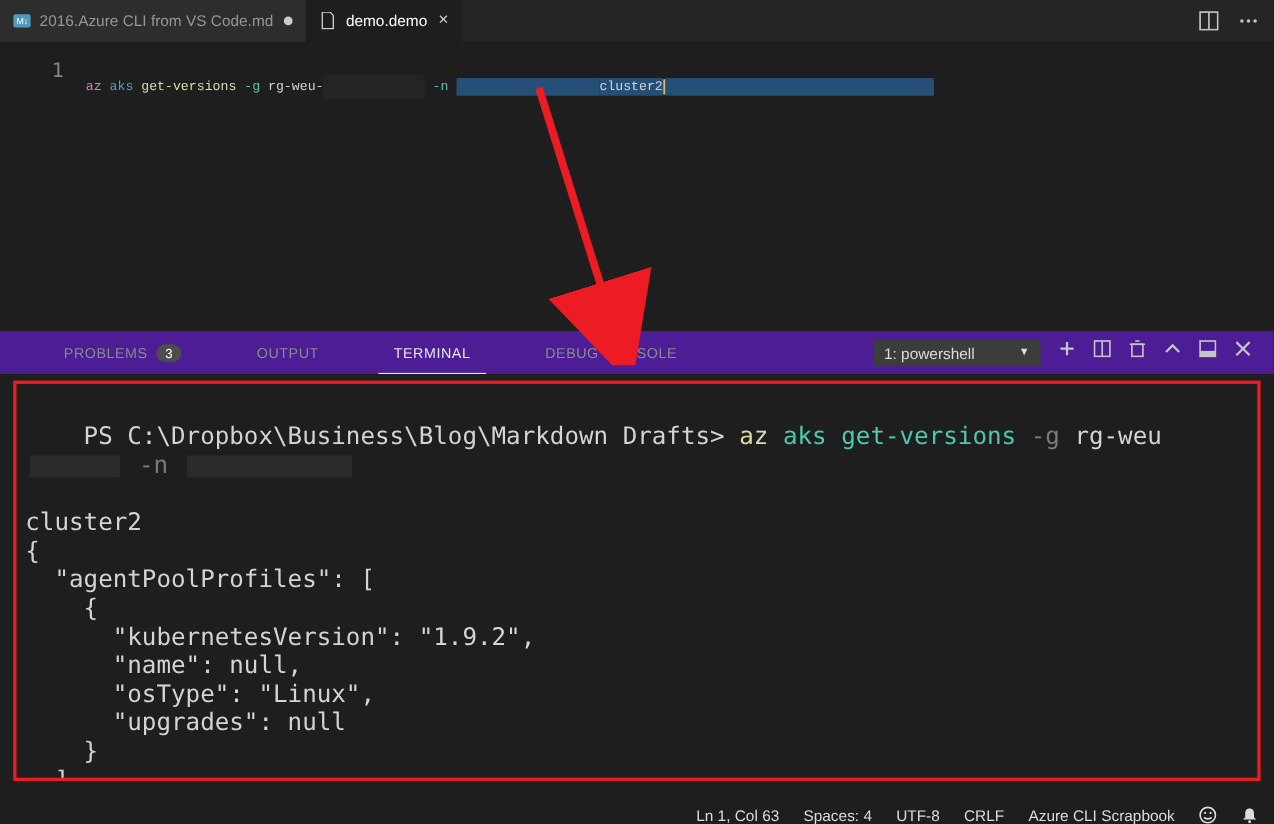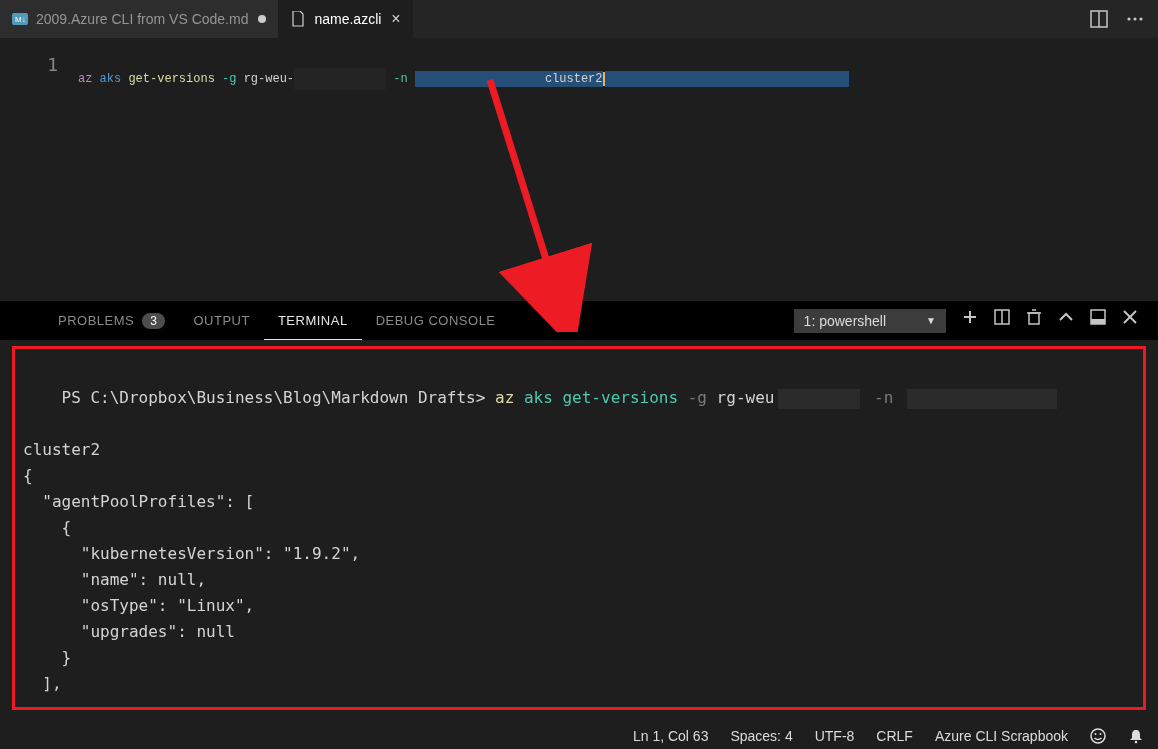--- a/index.html
+++ b/index.html
@@ -107,22 +107,23 @@
       position: absolute;
       top: 72px;
       left: 420px;
       pointer-events: none;
     }
     .panel-tabs {
       display: flex;
       align-items: center;
       height: 40px;
       padding: 0 20px 0 44px;
-      background: #000000;
+      background: #4c1d95;
       border-top: 1px solid #1e1e1e;
+      gap: 40px;
     }
     .panel-tab {
       color: #8a8a8a;
       font-size: 13px;
       letter-spacing: 0.5px;
       padding: 0 14px;
       height: 100%;
       display: flex;
       align-items: center;
       cursor: pointer;
@@ -156,21 +157,21 @@
       gap: 40px;
     }
     .term-select .tri { font-size: 10px; }
     .terminal-box {
       margin: 6px 12px 0 12px;
       height: 364px;
       border: 3px solid #ed1c24;
       background: #1e1e1e;
       padding: 10px 8px;
       font-family: Consolas, monospace;
-      font-size: 16px;
+      font-size: 22px;
       line-height: 26px;
       color: #d4d4d4;
       overflow: hidden;
       position: relative;
     }
     .term-line { white-space: pre-wrap; }
     .t-yellow { color: #dcdcaa; }
     .t-aqua { color: #4ec9b0; }
     .t-gray { color: #7a7a7a; }
     .term-redact {
@@ -182,51 +183,51 @@
       margin: 0 4px;
     }
     .status-bar {
       position: absolute;
       bottom: 0;
       left: 0;
       right: 0;
       height: 26px;
       background: #1e1e1e;
       display: flex;
-      align-items: center;
+      align-items: flex-end;
       justify-content: flex-end;
       padding: 0 14px;
       gap: 22px;
       color: #dcdcdc;
       font-size: 14px;
     }
     .sb-item { cursor: pointer; }
     svg { display: block; }
   </style>
 </head>
 <body>
 
 <div class="tabs-bar">
   <div class="tab">
     <span class="file-icon">
       <svg width="16" height="16">
           <rect width="16" height="12" y="2" rx="2" fill="#519aba"></rect>
           <text x="3" y="11" font-size="8" fill="#fff" font-family="Arial">M↓</text>
         </svg>
     </span>
-    <span>2009.Azure CLI from VS Code.md</span>
+    <span>2016.Azure CLI from VS Code.md</span>
     <span class="dirty-dot"></span>
   </div>
   <div class="tab active">
     <span class="file-icon">
       <svg width="14" height="16">
           <path d="M2 0 h7 l3 3 v12 h-10 z" fill="none" stroke="#d0d0d0" stroke-width="1.2"></path>
         </svg>
     </span>
-    <span>name.azcli</span>
+    <span>demo.demo</span>
     <span class="close-x">×</span>
   </div>
   <div class="title-actions">
     <span class="ic">
       <svg width="18" height="18">
           <rect x="1" y="1" width="16" height="16" fill="none" stroke="#c5c5c5" stroke-width="1.5"></rect>
           <line x1="9" y1="1" x2="9" y2="17" stroke="#c5c5c5" stroke-width="1.5"></line>
         </svg>
     </span>
     <span class="ic">

